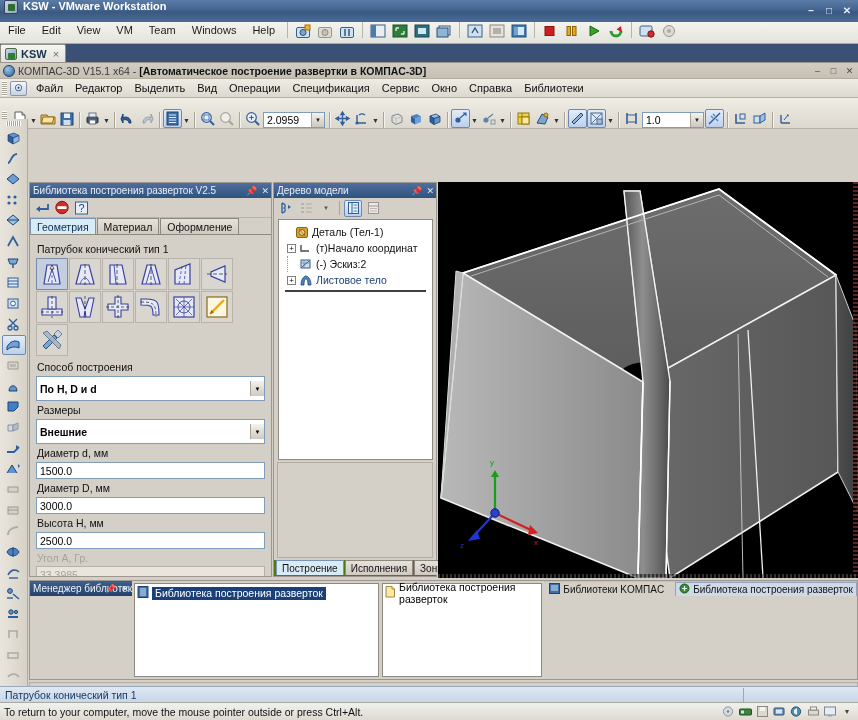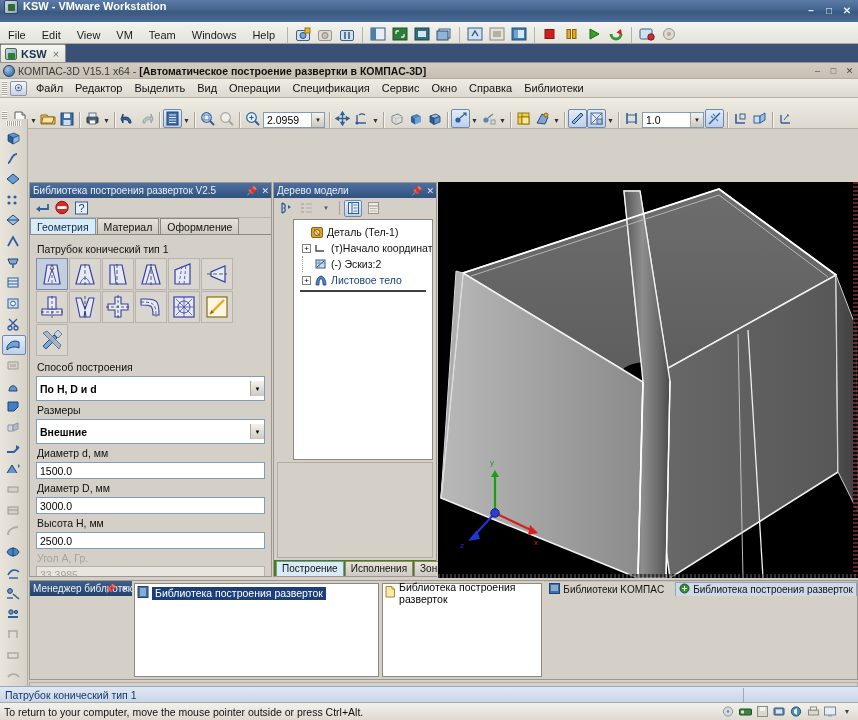--- a/index.html
+++ b/index.html
@@ -35,21 +35,21 @@
   .vmw-wbtns div {
     width:16px;height:14px; color:#e8eef7; font-size:10px;
     display:flex;align-items:center;justify-content:center;
     font-family:"Liberation Sans",sans-serif;
   }
 
   .vmw-menu {
     position:absolute; left:0; top:22px; width:858px; height:22px;
     background:linear-gradient(to bottom,#f3f3ef,#e4e4dd);
     border-bottom:1px solid #a9a9a0;
-    display:flex; align-items:flex-end;
+    display:flex; align-items:flex-start;
   }
   .vmw-menu .mi {
     padding:2px 8px; font-size:11px; color:#1b1b1b; cursor:default;
   }
   .vmw-sep { width:1px; height:16px; background:#b5b5ac; margin:0 4px; }
   .tbtn {
     width:20px;height:18px; margin:0 1px;
     display:flex;align-items:center;justify-content:center;
     border:1px solid transparent; border-radius:2px;
   }
@@ -195,32 +195,32 @@
   .panel-tree{
     position:absolute; left:273px; top:119px; width:164px; height:395px;
     background:#d4d0c8;border:1px solid #9d9790;
     display:flex;flex-direction:column;
   }
   .tree-tb{height:20px;display:flex;align-items:center;gap:2px;padding-left:3px;background:#d4d0c8}
   .tree-tb .b{width:18px;height:17px;display:flex;align-items:center;justify-content:center;border:1px solid transparent;border-radius:2px}
   .tree-tb .b.sel{border:1px solid #6f88ae;background:linear-gradient(to bottom,#e3ecf8,#bdd0e9)}
   .tree-tb .vsep{width:1px;height:14px;background:#aaa49a;margin:0 2px}
   .tree-area{
-    flex:1;background:#fff;border:1px solid #8e887f;margin:1px 3px 2px 19px;
+    flex:1;background:#fff;border:1px solid #8e887f;margin:1px 3px 2px 4px;
     padding:4px 2px;overflow:hidden;position:relative;
   }
   .tnode{display:flex;align-items:center;height:16px;font-size:10.5px;color:#111;white-space:nowrap}
   .tnode .exp{width:9px;height:9px;border:1px solid #808080;background:#fff;font-size:8px;line-height:7px;text-align:center;margin-right:3px;color:#000;flex:0 0 auto}
   .tnode .exp.none{border:none;background:transparent}
   .tnode .ti{width:14px;height:14px;margin-right:3px;flex:0 0 auto;display:flex;align-items:center;justify-content:center}
   .tnode.lvl0{padding-left:2px}
   .tnode.lvl1{padding-left:6px}
   .tsep{height:2px;background:#000;margin:2px 4px 0 4px;opacity:.75}
   .tree-lower{height:96px;background:#d4d0c8;border:1px solid #b2aca1;margin:0 3px 2px 3px}
-  .tree-tabs{height:16px;display:flex;align-items:center;padding-left:2px;background:#4d7c0f}
+  .tree-tabs{height:16px;display:flex;align-items:flex-start;padding-left:2px;background:#4d7c0f}
   .tree-tabs .tt{
     height:15px;padding:0 5px;font-size:10px;color:#111;display:flex;align-items:center;
     border:1px solid #8e887f;border-bottom:none;background:linear-gradient(to bottom,#e6e2da,#cfcac1);margin-right:1px;
   }
   .tree-tabs .tt.on{background:#d8ecf7;border-color:#7a94b5}
 
   
   .viewport{
     position:absolute;left:438px;top:119px;width:420px;height:396px;
     background:#000;overflow:hidden;

